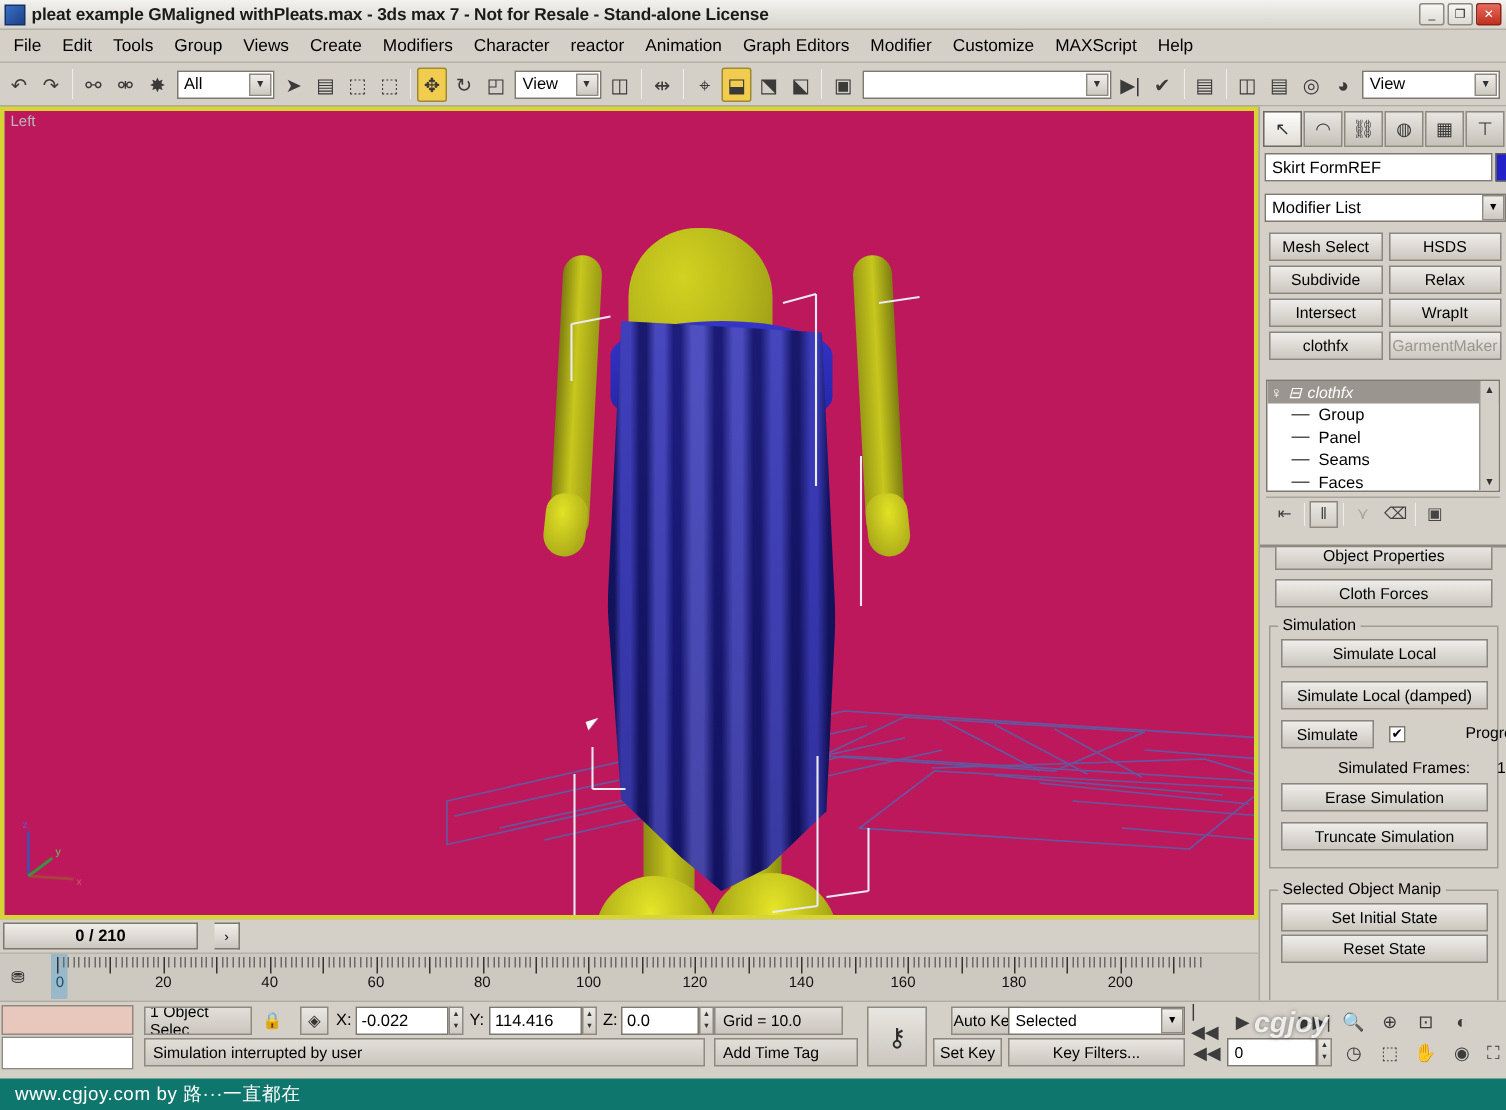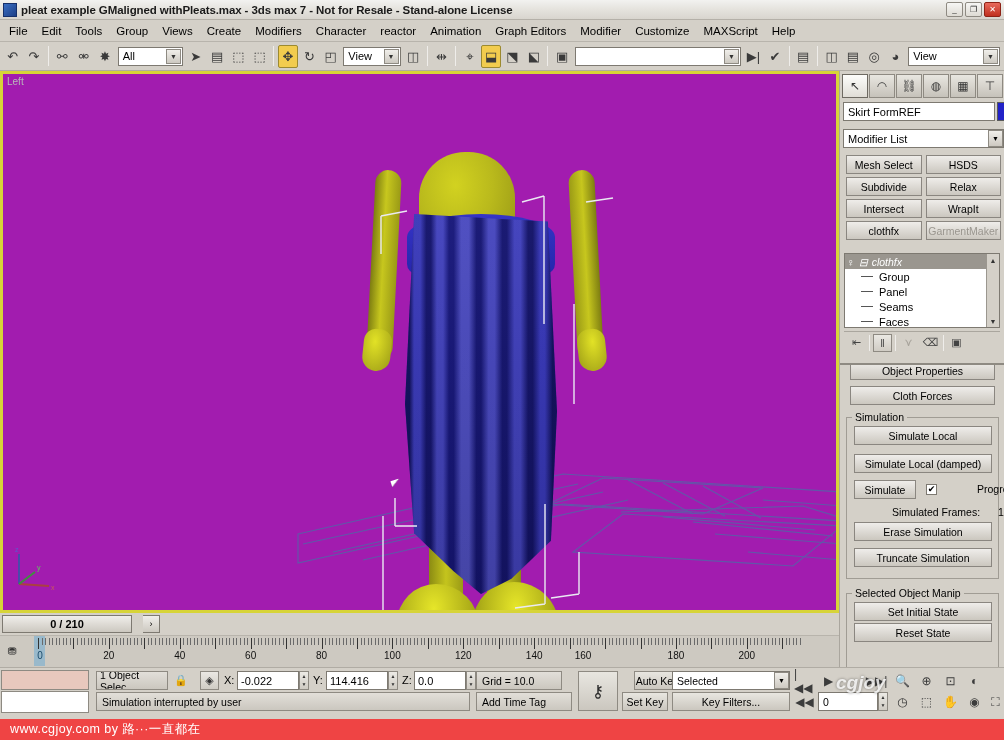--- a/index.html
+++ b/index.html
@@ -97,21 +97,21 @@
   
   #viewport-wrap {
     position: absolute; left: 0; top: 71px;
     width: 839px; height: 542px;
     border: 3px solid #d7d438;
     background: #808080;
     overflow: hidden;
   }
   #viewport {
     position: absolute; inset: 0;
-    background: #a21caf;
+    background: #be185d;
     overflow: hidden;
   }
   #vp-label {
     position: absolute; left: 4px; top: 2px;
     font-size: 10px; color: #b9b9b9;
   }
   
   #tripod { position: absolute; left: 8px; bottom: 18px; width: 48px; height: 48px; }
 
   
@@ -442,21 +442,21 @@
   }
   .navico {
     position: absolute; width: 21px; height: 20px;
     display: flex; align-items: center; justify-content: center;
     font-size: 12px; color: #3c3c3c;
   }
 
   
   #watermark {
     position: absolute; left: 0; top: 719px; width: 1004px; height: 21px;
-    background: #ef4444; color: #fff;
+    background: #0f766e; color: #fff;
     font-size: 12.5px; display: flex; align-items: center; padding-left: 10px;
     letter-spacing: 0.4px;
   }
   #vp-watermark {
     position: absolute; left: 836px; top: 672px;
     font-size: 19px; font-weight: bold; color: rgba(255,255,255,.82);
     font-style: italic; pointer-events: none;
     text-shadow: 0 0 3px rgba(0,0,0,.45);
   }
 </style>
@@ -832,21 +832,21 @@
       <div class="tick" style="left: 792.912px; height: 7px; background: rgb(106, 106, 106);"></div>
       <div class="tick" style="left: 796.456px; height: 7px; background: rgb(106, 106, 106);"></div>
       <div class="tick" style="left: 800px; height: 7px; background: rgb(106, 106, 106);"></div>
       <div class="tlabel" style="left: 108.884px;">20</div>
       <div class="tlabel" style="left: 179.767px;">40</div>
       <div class="tlabel" style="left: 250.651px;">60</div>
       <div class="tlabel" style="left: 321.535px;">80</div>
       <div class="tlabel" style="left: 392.419px;">100</div>
       <div class="tlabel" style="left: 463.302px;">120</div>
       <div class="tlabel" style="left: 534.186px;">140</div>
-      <div class="tlabel" style="left: 583px;">160</div>
+      <div class="tlabel" style="left: 602px;">160</div>
       <div class="tlabel" style="left: 675.953px;">180</div>
       <div class="tlabel" style="left: 746.837px;">200</div>
       <div class="tlabel" style="left: 40px; color: rgb(26, 74, 106);">0</div>
     </div>
 
   <div id="cmdpanel">
 
     <div id="panel-tabs">
       <div class="ptab sel">↖</div>
       <div class="ptab">◠</div>

